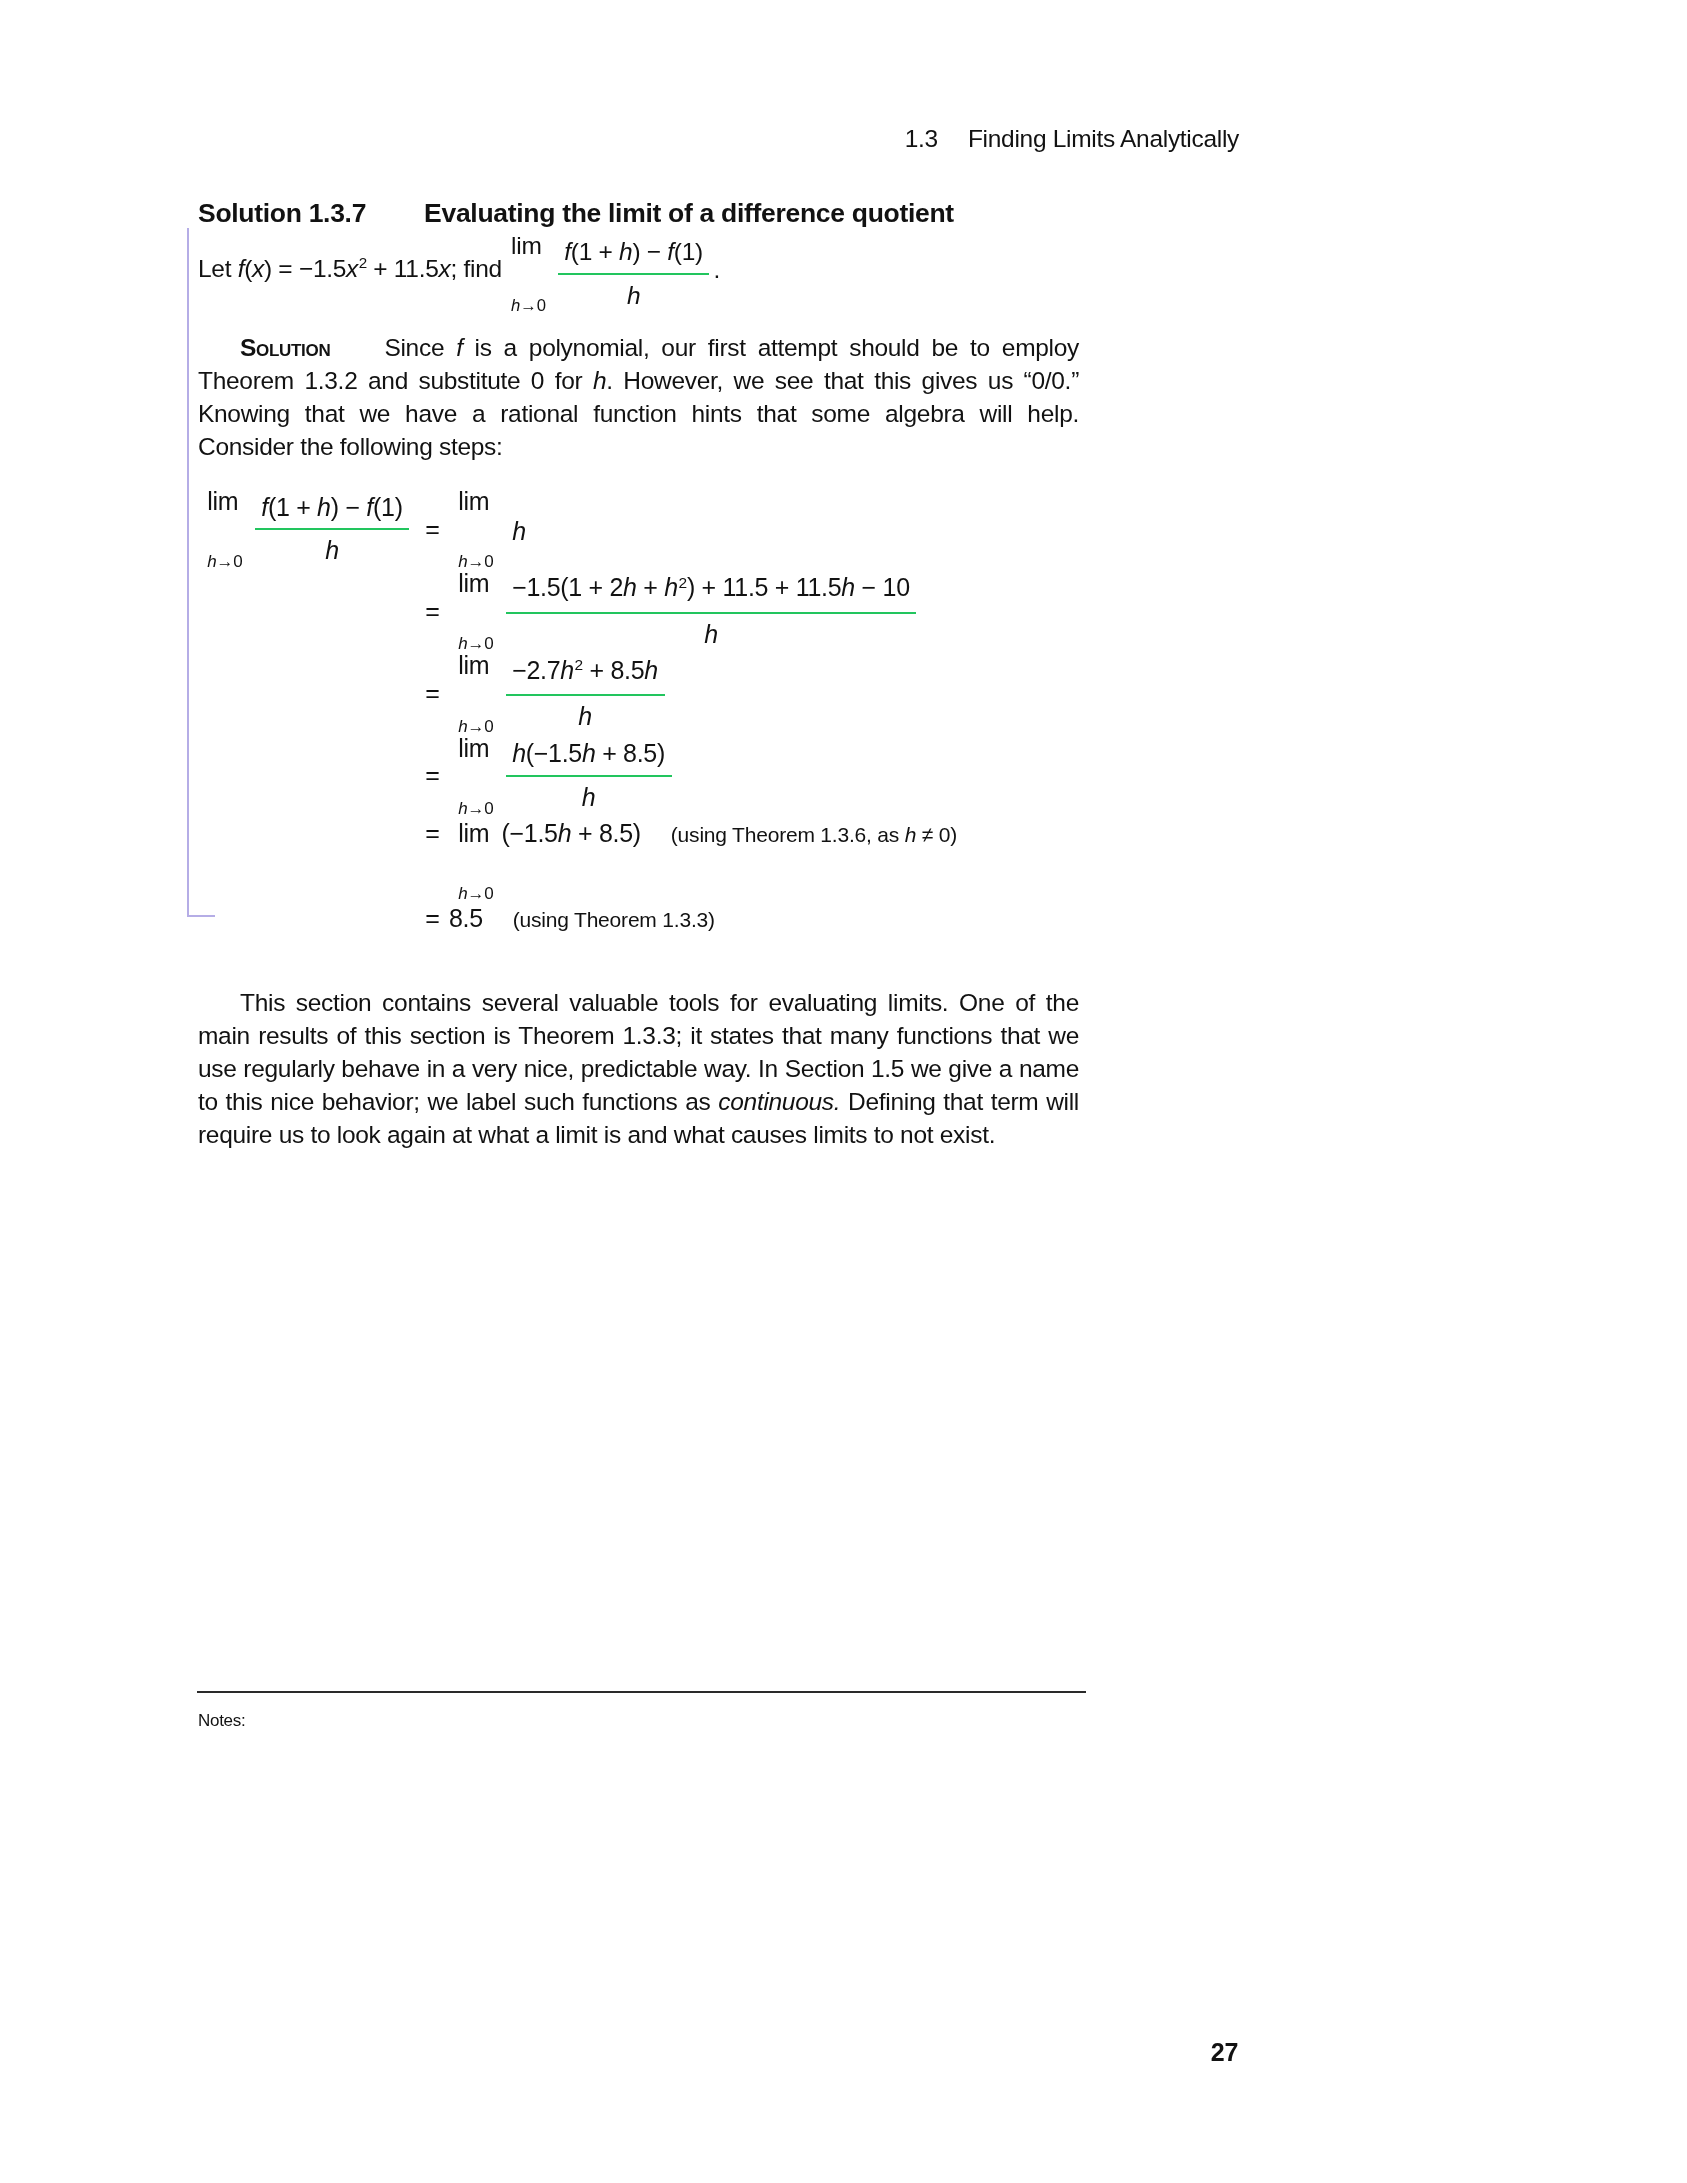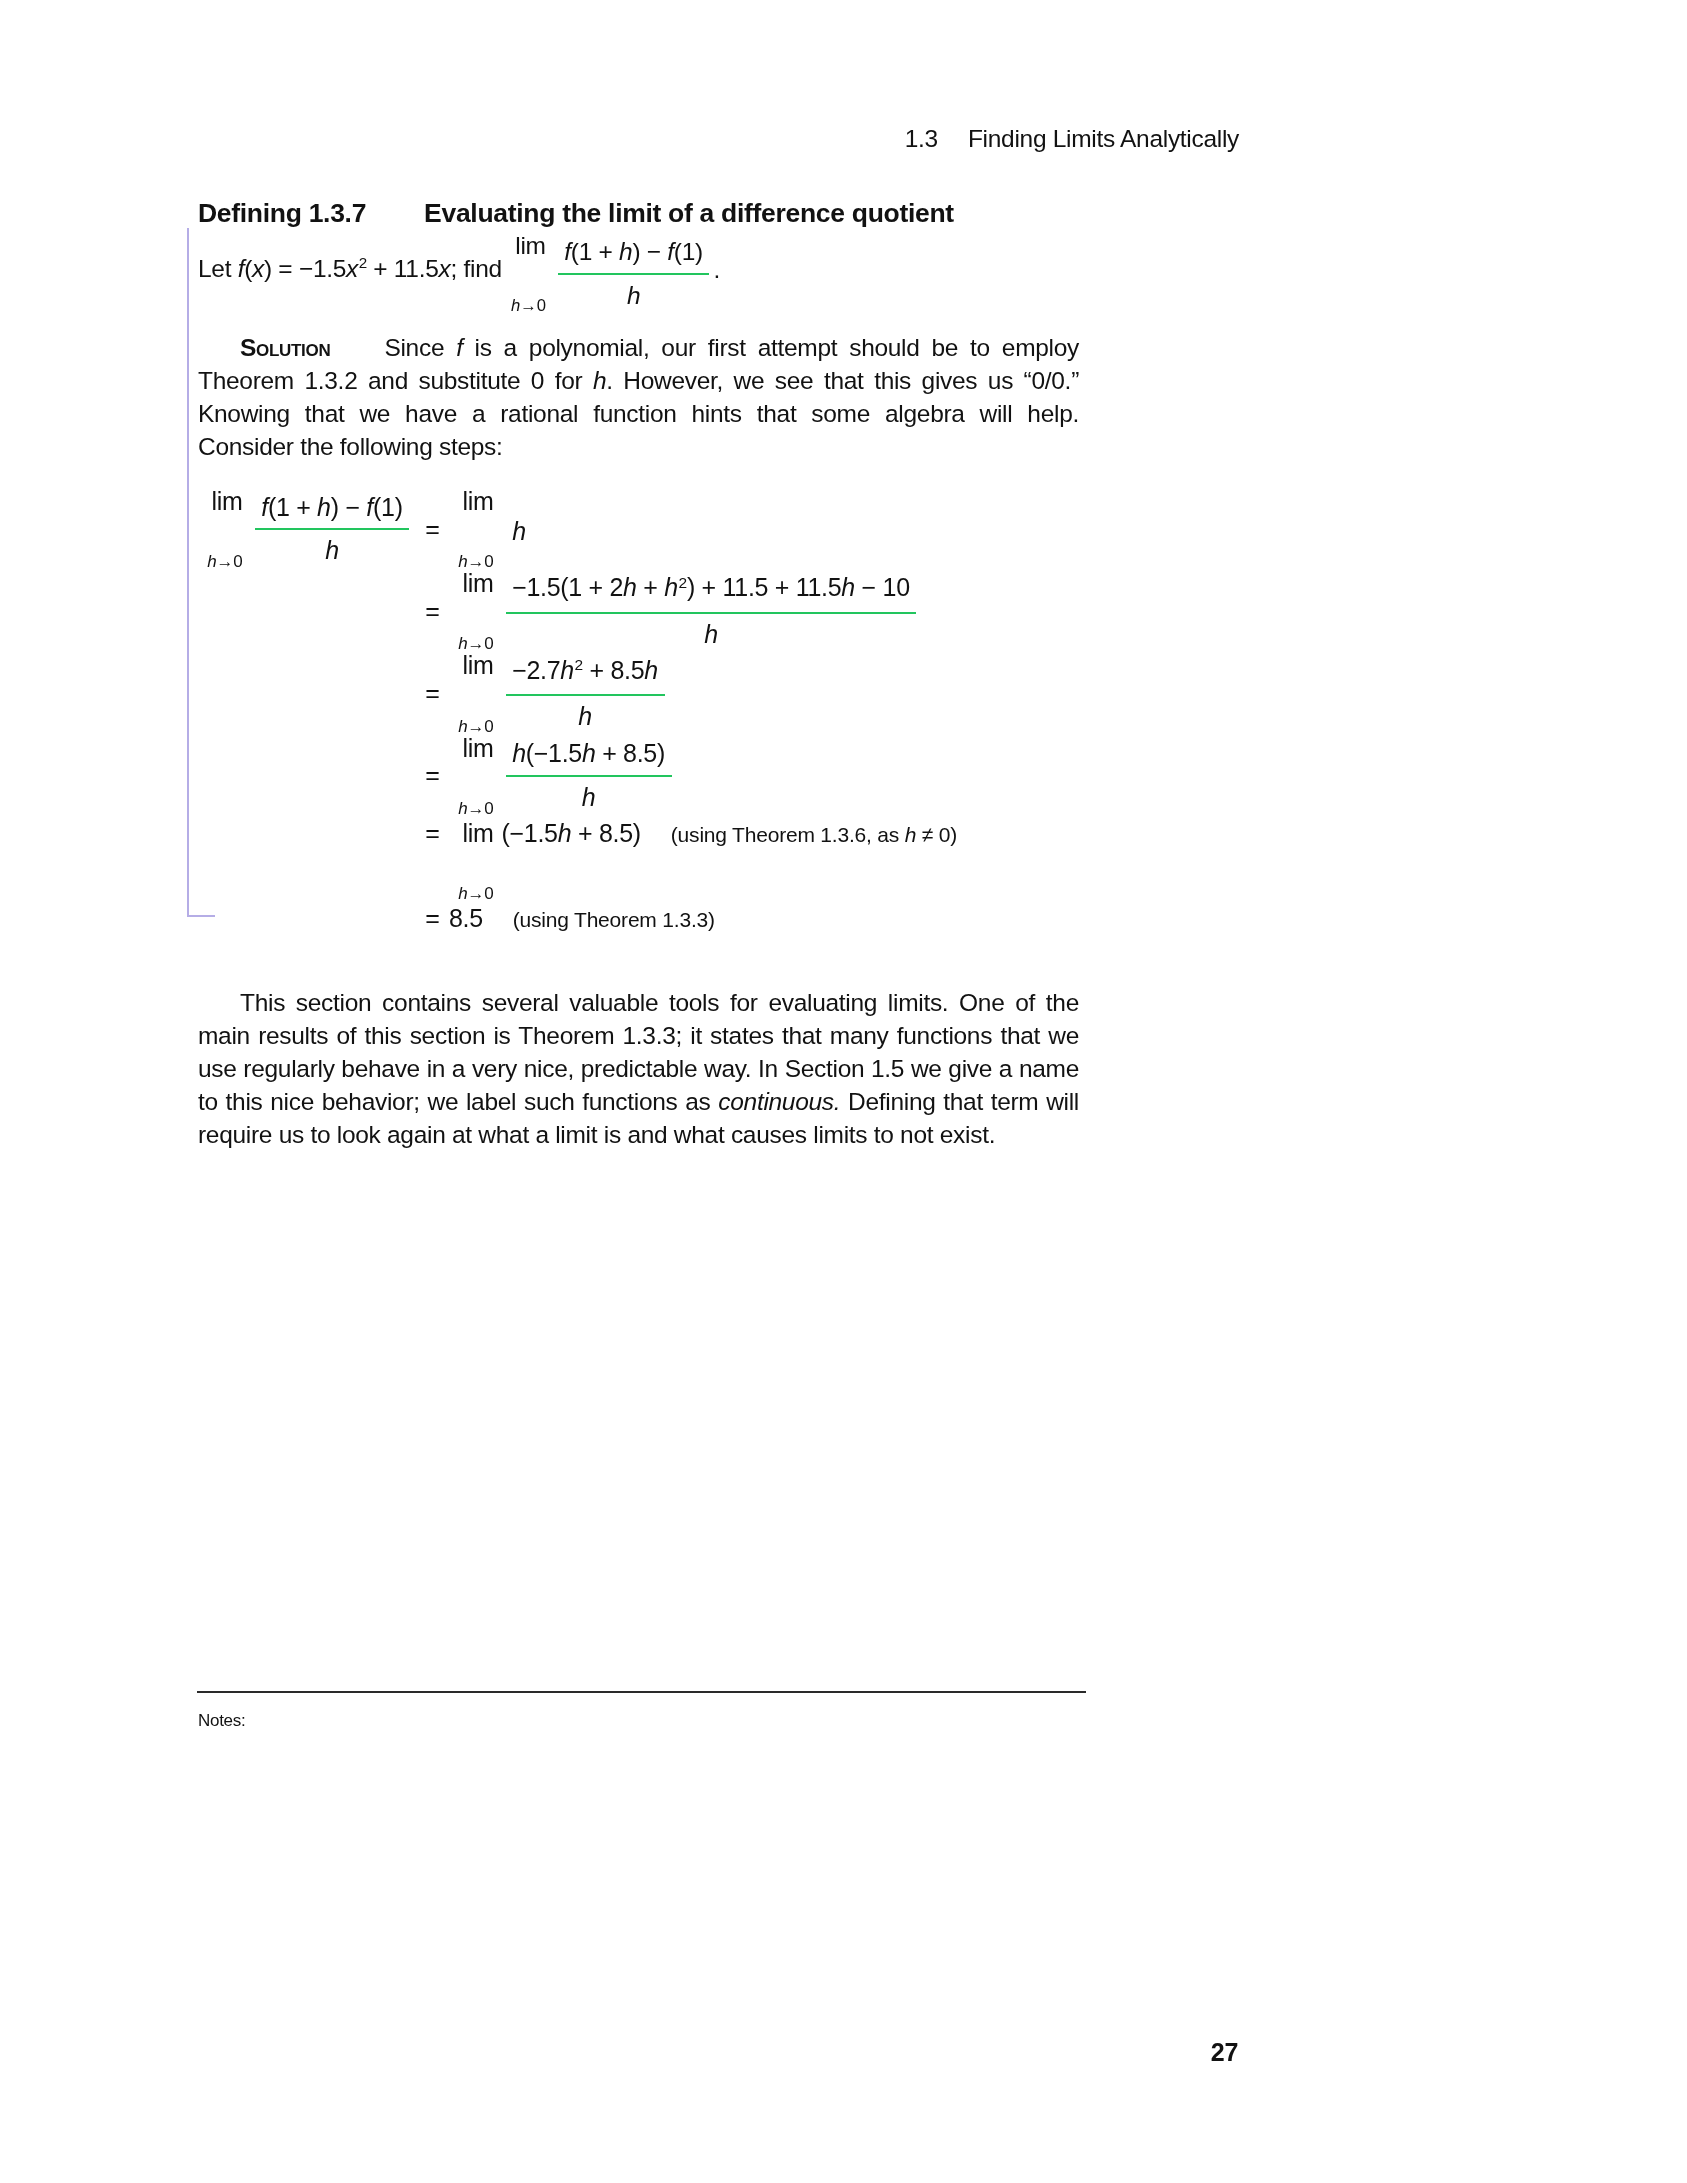--- a/index.html
+++ b/index.html
@@ -40,21 +40,21 @@
   }
 
   
   .example-body{
     position:absolute;left:198px;top:233px;width:881px;
     font-size:24.5px;line-height:33px;
   }
   .intro-line{display:flex;align-items:center;min-height:69px;}
   .intro-line .nudge{position:relative;top:-4px;}
 
-  .lim{display:inline-flex;flex-direction:column;align-items:flex-end;flex:none;margin:0 8px 0 9.3px;gap:37px;}
+  .lim{display:inline-flex;flex-direction:column;align-items:flex-start;flex:none;margin:0 8px 0 9.3px;gap:37px;}
   .lim .limword{line-height:1.05;}
   .lim .limsub{font-size:68%;line-height:1;margin-top:2px;letter-spacing:-0.2px;}
 
   .frac{display:inline-flex;flex-direction:column;text-align:center;flex:none;margin:0 4px;}
   .frac .num{padding:0 6.6px 4.6px;border-bottom:2px solid #22c55e;}
   .frac .den{padding:4px 6.6px 0;}
 
   .solution-para{margin-top:17px;text-align:justify;text-indent:42px;}
   .solution-para .sol-label{font-variant:small-caps;font-weight:bold;margin-right:54px;}
 
@@ -95,21 +95,21 @@
 </head>
 <body>
 
 <div class="page">
 
   <div class="page-header">
     <span class="sec-num">1.3</span><span>Finding Limits Analytically</span>
   </div>
 
   <div class="example-heading">
-    <span class="ex-label">Defining 1.3.7</span><span>Evaluating the limit of a difference quotient</span>
+    <span class="ex-label">Solution 1.3.7</span><span>Evaluating the limit of a difference quotient</span>
   </div>
 
   <div class="example-rule"></div>
 
   <div class="example-body">
 
     <div class="intro-line">
       <span class="nudge"><span>Let </span><span class="it">f</span><span>(</span><span class="it">x</span><span>) = −1.5</span><span class="it">x</span><span class="sup">2</span><span> + 11.5</span><span class="it">x</span><span>; find</span></span>
       <span class="lim">
         <span class="limword">lim</span>

